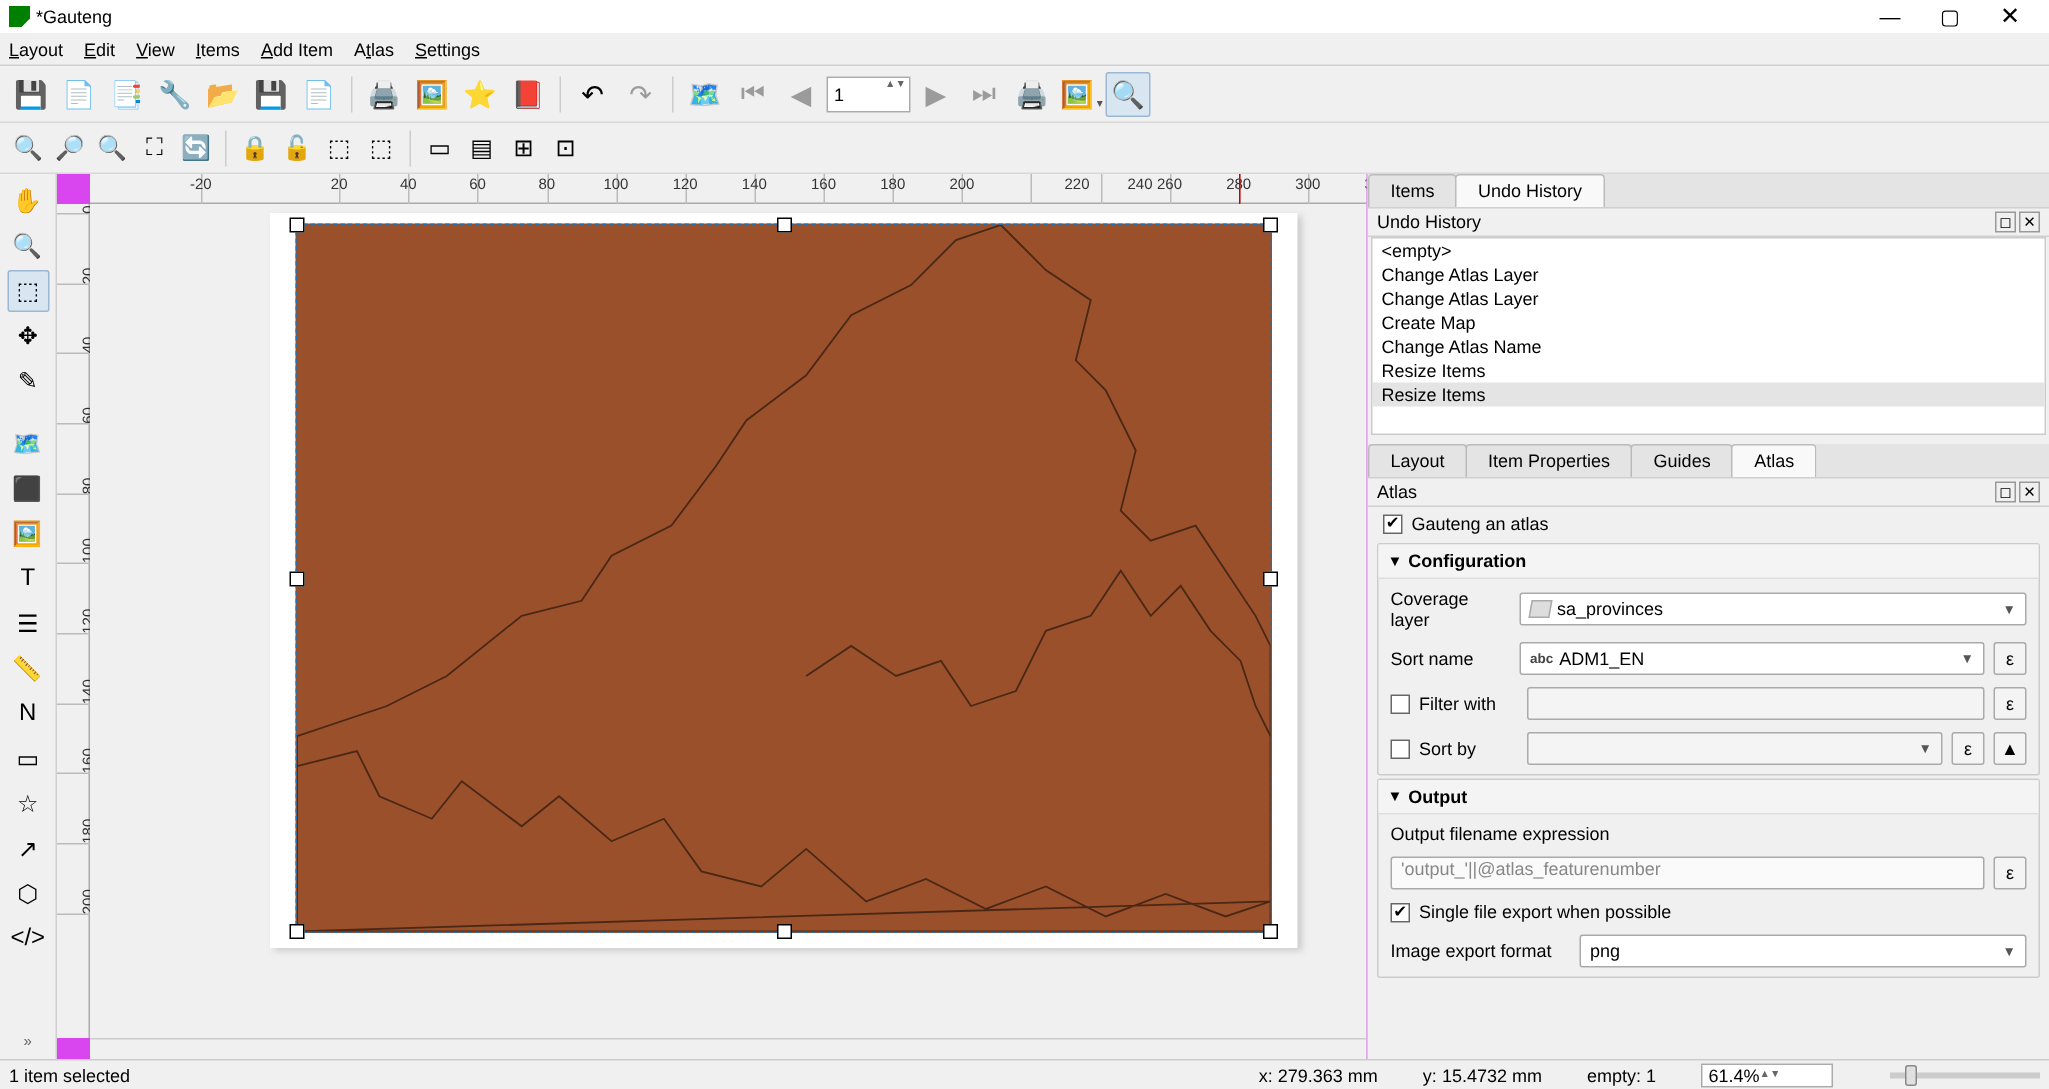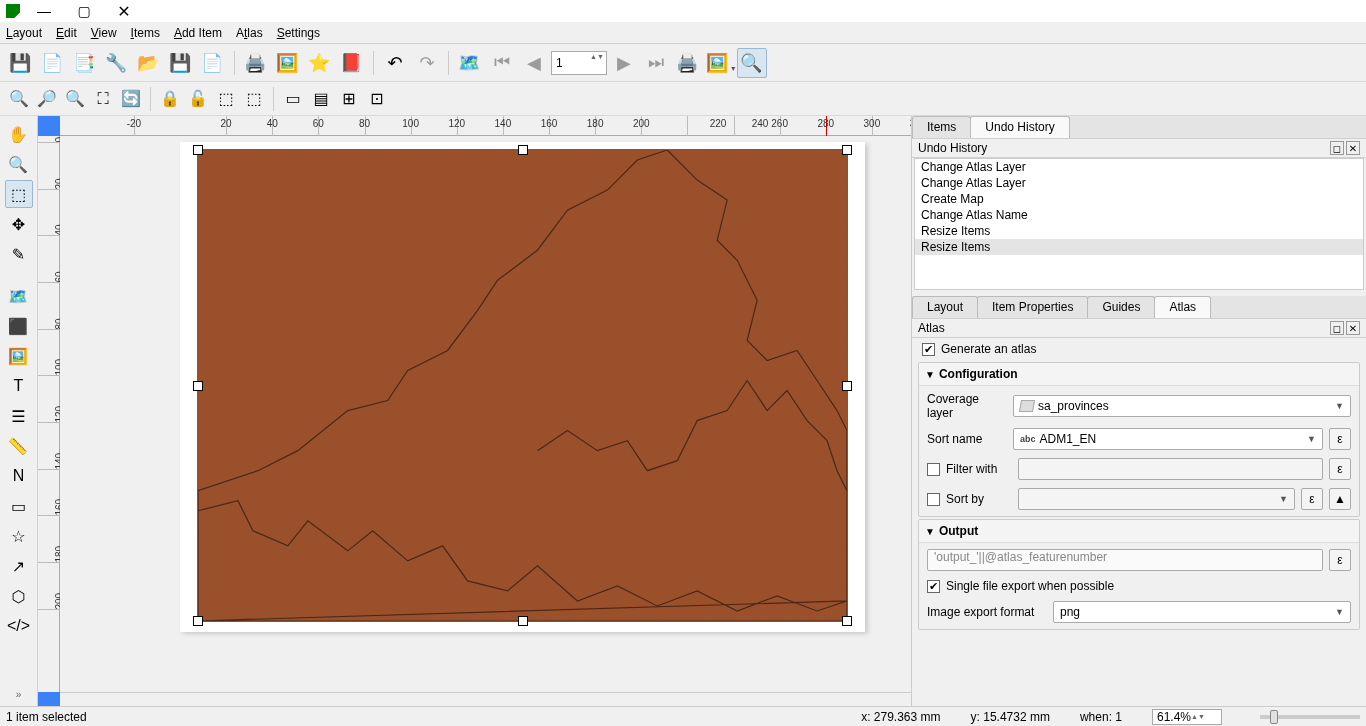--- a/index.html
+++ b/index.html
@@ -34,21 +34,21 @@
 .main { display: flex; height: calc(726px - 22px - 22px - 38px - 34px - 20px); }
 
 
 .toolbox { width: 38px; background: #f0f0f0; border-right: 1px solid #d0d0d0; display: flex; flex-direction: column; align-items: center; padding: 4px 0; gap: 2px; position: relative; }
 .tbx-btn { width: 28px; height: 28px; display:flex; align-items:center; justify-content:center; border:1px solid transparent; border-radius:2px; font-size:16px; }
 .tbx-btn.pressed { border:1px solid #9bb7d4; background:#d8e6f2; }
 .tbx-gap { height: 10px; }
 .toolbox .chev { position:absolute; bottom:6px; font-size:10px; color:#666; }
 
 
-.canvas-area { position: relative; flex: 1; overflow:hidden; background:#3b82f6; }
+.canvas-area { position: relative; flex: 1; overflow:hidden; background:#d946ef; }
 .ruler-h { position:absolute; top:0; left:22px; right:0; height:20px; background:#f0f0f0; border-bottom:1px solid #aaa; }
 .ruler-v { position:absolute; top:20px; left:0; width:22px; bottom:14px; background:#f0f0f0; border-right:1px solid #aaa; }
 .ruler-h .tick { position:absolute; top:0; width:1px; height:20px; background:#bbb; }
 .ruler-h .tlabel { position:absolute; top:2px; font-size:10px; color:#333; transform:translateX(-50%); }
 .ruler-h .cursor { position:absolute; top:0; width:1px; height:20px; background:#c00; }
 .ruler-v .tick { position:absolute; left:0; height:1px; width:22px; background:#bbb; }
 .ruler-v .tlabel { position:absolute; left:2px; font-size:10px; color:#333; transform: translateY(-50%) rotate(-90deg); transform-origin: left top; left:16px; }
 .viewport { position:absolute; top:20px; left:22px; right:0; bottom:14px; background:#f0f0f0; }
 .hscroll { position:absolute; left:22px; right:0; bottom:0; height:14px; background:#f0f0f0; border-top:1px solid #ccc; }
 .page-shadow { position:absolute; left:123px; top:8px; width:685px; height:490px; background:#ccc; filter:blur(2px); }
@@ -88,30 +88,31 @@
 .combo .arr { position:absolute; right:6px; font-size:9px; color:#555; }
 .combo.coverage .lyr-icon { width:14px; height:12px; margin-right:4px; background:#ddd; border:1px solid #aaa; transform:skewX(-10deg); }
 .icon-abc { font-size:9px; font-weight:bold; margin-right:4px; color:#444; }
 .sq-btn { width:22px; height:22px; border:1px solid #aaa; background:#f4f4f4; display:flex; align-items:center; justify-content:center; font-size:12px; border-radius:2px; }
 .combo.disabled { background:#f4f4f4; color:#888; }
 .text-input { flex:1; height:22px; border:1px solid #aaa; background:#fafafa; padding:0 6px; color:#888; border-radius:2px; }
 
 
 .status { height:20px; background:#f0f0f0; border-top:1px solid #ccc; display:flex; align-items:center; padding:0 6px; gap:30px; }
 .status .spacer { flex:1; }
-.zoom-box { width:70px; height:16px; border:1px solid #aaa; background:#fff; display:flex; align-items:center; padding:0 4px; }
+.zoom-box { width:88px; height:16px; border:1px solid #aaa; background:#fff; display:flex; align-items:center; padding:0 4px; }
 .zoom-box .spin-arr { width:10px; font-size:7px; line-height:7px; color:#666; display:flex; flex-direction:column; text-align:center; }
 .slider { width:100px; height:4px; background:#ccc; position:relative; margin-left:8px; }
 .slider .thumb { position:absolute; left:10px; top:-5px; width:8px; height:14px; background:#e0e0e0; border:1px solid #888; border-radius:2px; }
 </style>
 </head>
 <body>
 
 <div class="titlebar">
   <div class="q-icon"></div>
+  <span class="title">*Gauteng</span>
   <div class="win-btn">—</div>
   <div class="win-btn">▢</div>
   <div class="win-btn close">✕</div>
 </div>
 
 <div class="menubar">
   <span><u>L</u>ayout</span>
   <span><u>E</u>dit</span>
   <span><u>V</u>iew</span>
   <span><u>I</u>tems</span>
@@ -284,20 +285,21 @@
       <div class="tab">Items</div>
       <div class="tab active">Undo History</div>
     </div>
     <div class="panel-title">
       <span>Undo History</span>
       <span class="spacer"></span>
       <span class="pbtn">◻</span>
       <span class="pbtn">✕</span>
     </div>
     <div class="undo-list" id="undo-list">
+        <div class="undo-item">&lt;empty&gt;</div>
         <div class="undo-item">Change Atlas Layer</div>
         <div class="undo-item">Change Atlas Layer</div>
         <div class="undo-item">Create Map</div>
         <div class="undo-item">Change Atlas Name</div>
         <div class="undo-item">Resize Items</div>
         <div class="undo-item sel">Resize Items</div>
       </div>
 
     <div class="tabs tabs2">
       <div class="tab">Layout</div>
@@ -308,21 +310,21 @@
     <div class="panel-title">
       <span>Atlas</span>
       <span class="spacer"></span>
       <span class="pbtn">◻</span>
       <span class="pbtn">✕</span>
     </div>
 
     <div class="atlas-body">
       <div class="chk-row">
         <span class="chk">✔</span>
-        <span>Generate an atlas</span>
+        <span>Gauteng an atlas</span>
       </div>
 
       <div class="group">
         <div class="group-hdr">
           <span class="tri">▼</span>
           <span>Configuration</span>
         </div>
         <div class="group-body">
           <div class="form-row">
             <label>Coverage layer</label>
@@ -358,20 +360,21 @@
           </div>
         </div>
       </div>
 
       <div class="group">
         <div class="group-hdr">
           <span class="tri">▼</span>
           <span>Output</span>
         </div>
         <div class="group-body">
+          <div>Output filename expression</div>
           <div class="form-row">
             <div class="text-input">'output_'||@atlas_featurenumber</div>
             <div class="sq-btn">ε</div>
           </div>
           <div class="chk-row" style="padding:0">
             <span class="chk">✔</span>
             <span>Single file export when possible</span>
           </div>
           <div class="form-row">
             <label style="width:120px">Image export format</label>
@@ -384,21 +387,21 @@
       </div>
     </div>
   </div>
 </div>
 
 <div class="status">
   <span>1 item selected</span>
   <span class="spacer"></span>
   <span><span>x:</span> <span>279.363 mm</span></span>
   <span><span>y:</span> <span>15.4732 mm</span></span>
-  <span><span>when:</span> <span>1</span></span>
+  <span><span>empty:</span> <span>1</span></span>
   <div class="zoom-box">
     <span>61.4%</span>
     <div class="spin-arr">▲▼</div>
   </div>
   <div class="slider">
     <div class="thumb"></div>
   </div>
 </div>
 
 </body></html>

